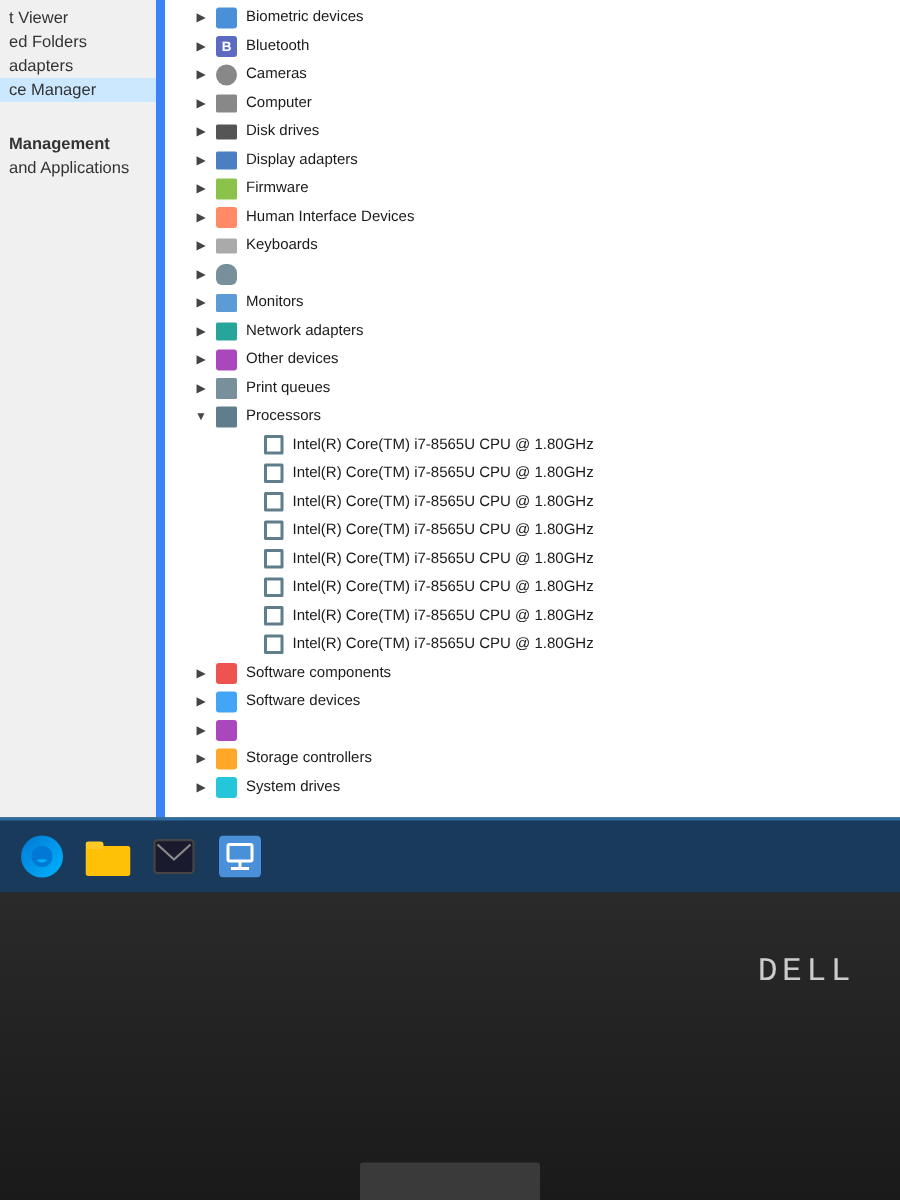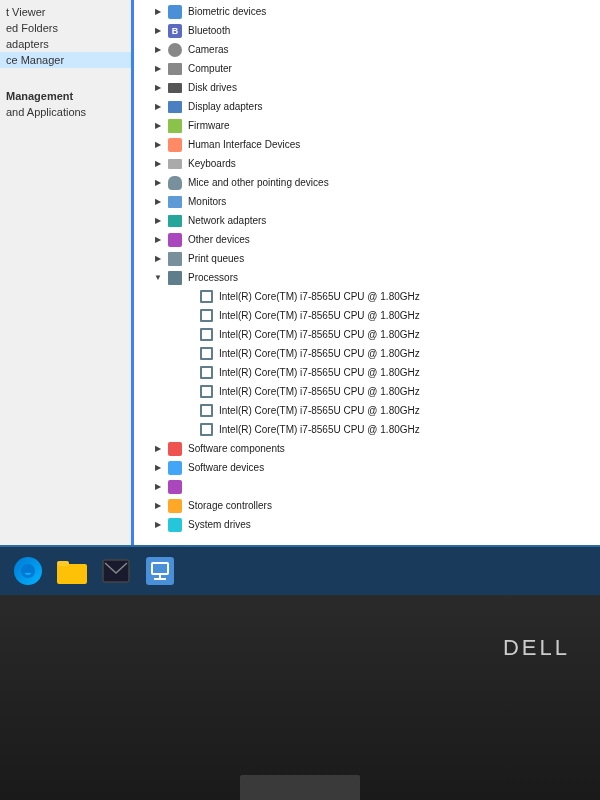--- a/index.html
+++ b/index.html
@@ -4,21 +4,21 @@
   <style>
     * { margin: 0; padding: 0; box-sizing: border-box; }
     body { width: 600px; height: 800px; overflow: hidden; background: #1a1a1a; font-family: 'Segoe UI', Tahoma, sans-serif; }
 
     .screen { width: 600px; height: 800px; display: flex; flex-direction: column; }
 
     
     .device-manager { display: flex; width: 100%; height: 545px; background: #f0f0f0; }
 
     
-    .sidebar { width: 134px; background: #f0f0f0; border-right: 3px solid #3b82f6; padding: 4px 0; font-size: 11px; color: #333; overflow: hidden; }
+    .sidebar { width: 110px; background: #f0f0f0; border-right: 6px solid #3b82f6; padding: 4px 0; font-size: 11px; color: #333; overflow: hidden; }
     .sidebar-item { padding: 2px 6px; white-space: nowrap; overflow: hidden; }
     .sidebar-item.selected { background: #cce8ff; }
     .sidebar-item.bold { font-weight: bold; }
 
     
     .main-content { flex: 1; background: white; overflow-y: auto; padding: 2px 0; }
 
     .tree-item { display: flex; align-items: center; padding: 1px 4px; font-size: 11.5px; color: #1a1a1a; white-space: nowrap; cursor: pointer; height: 19px; }
 
     .expand-btn { width: 16px; height: 16px; display: flex; align-items: center; justify-content: center; font-size: 9px; color: #555; flex-shrink: 0; }
@@ -54,21 +54,21 @@
     .indent2 { padding-left: 32px; margin-left: 15px; }
 
     .chevron-right { font-size: 8px; color: #444; }
     .chevron-down { font-size: 8px; color: #444; }
 
     
     .taskbar-area { height: 50px; background: #1a3a5c; border-top: 2px solid #2d6ca0; display: flex; align-items: center; padding: 0 10px; gap: 8px; }
     .taskbar-icon { width: 36px; height: 36px; border-radius: 4px; display: flex; align-items: center; justify-content: center; cursor: pointer; }
 
     
-    .laptop-area { flex: 1; background: #2a2a2a; display: flex; flex-direction: column; align-items: center; padding-bottom: 0; position: relative; }
+    .laptop-area { flex: 1; background: #2a2a2a; display: flex; flex-direction: column; align-items: center; padding-bottom: 0; position: relative; font-family: Liberation Mono, monospace; }
     .laptop-bezel { width: 100%; height: 100%; background: linear-gradient(180deg, #2a2a2a 0%, #1a1a1a 100%); display: flex; flex-direction: column; align-items: flex-end; justify-content: flex-start; padding: 20px 30px; }
     .dell-logo { color: #ccc; font-size: 22px; font-weight: 300; letter-spacing: 3px; margin-top: 20px; }
     .laptop-stand { position: absolute; bottom: 0; left: 50%; transform: translateX(-50%); width: 120px; height: 25px; background: #3a3a3a; border-radius: 2px 2px 0 0; }
 
     
     .edge-icon { width: 28px; height: 28px; border-radius: 50%; background: linear-gradient(135deg, #0078d4, #00b4ff); display: flex; align-items: center; justify-content: center; font-size: 16px; color: white; }
   </style>
 </head>
 <body>
 
@@ -190,21 +190,20 @@
         <span class="item-label">Keyboards</span>
       </div>
 
       <div class="tree-item indent1">
         <div class="expand-btn">
             <span class="chevron-right">▶</span>
           </div>
         <div class="item-icon">
             <div class="icon-mouse"></div>
           </div>
-        <span class="item-label">Mice and other pointing devices</span>
       </div>
 
       <div class="tree-item indent1">
         <div class="expand-btn">
             <span class="chevron-right">▶</span>
           </div>
         <div class="item-icon">
             <div class="icon-monitor"></div>
           </div>
         <span class="item-label">Monitors</span>

